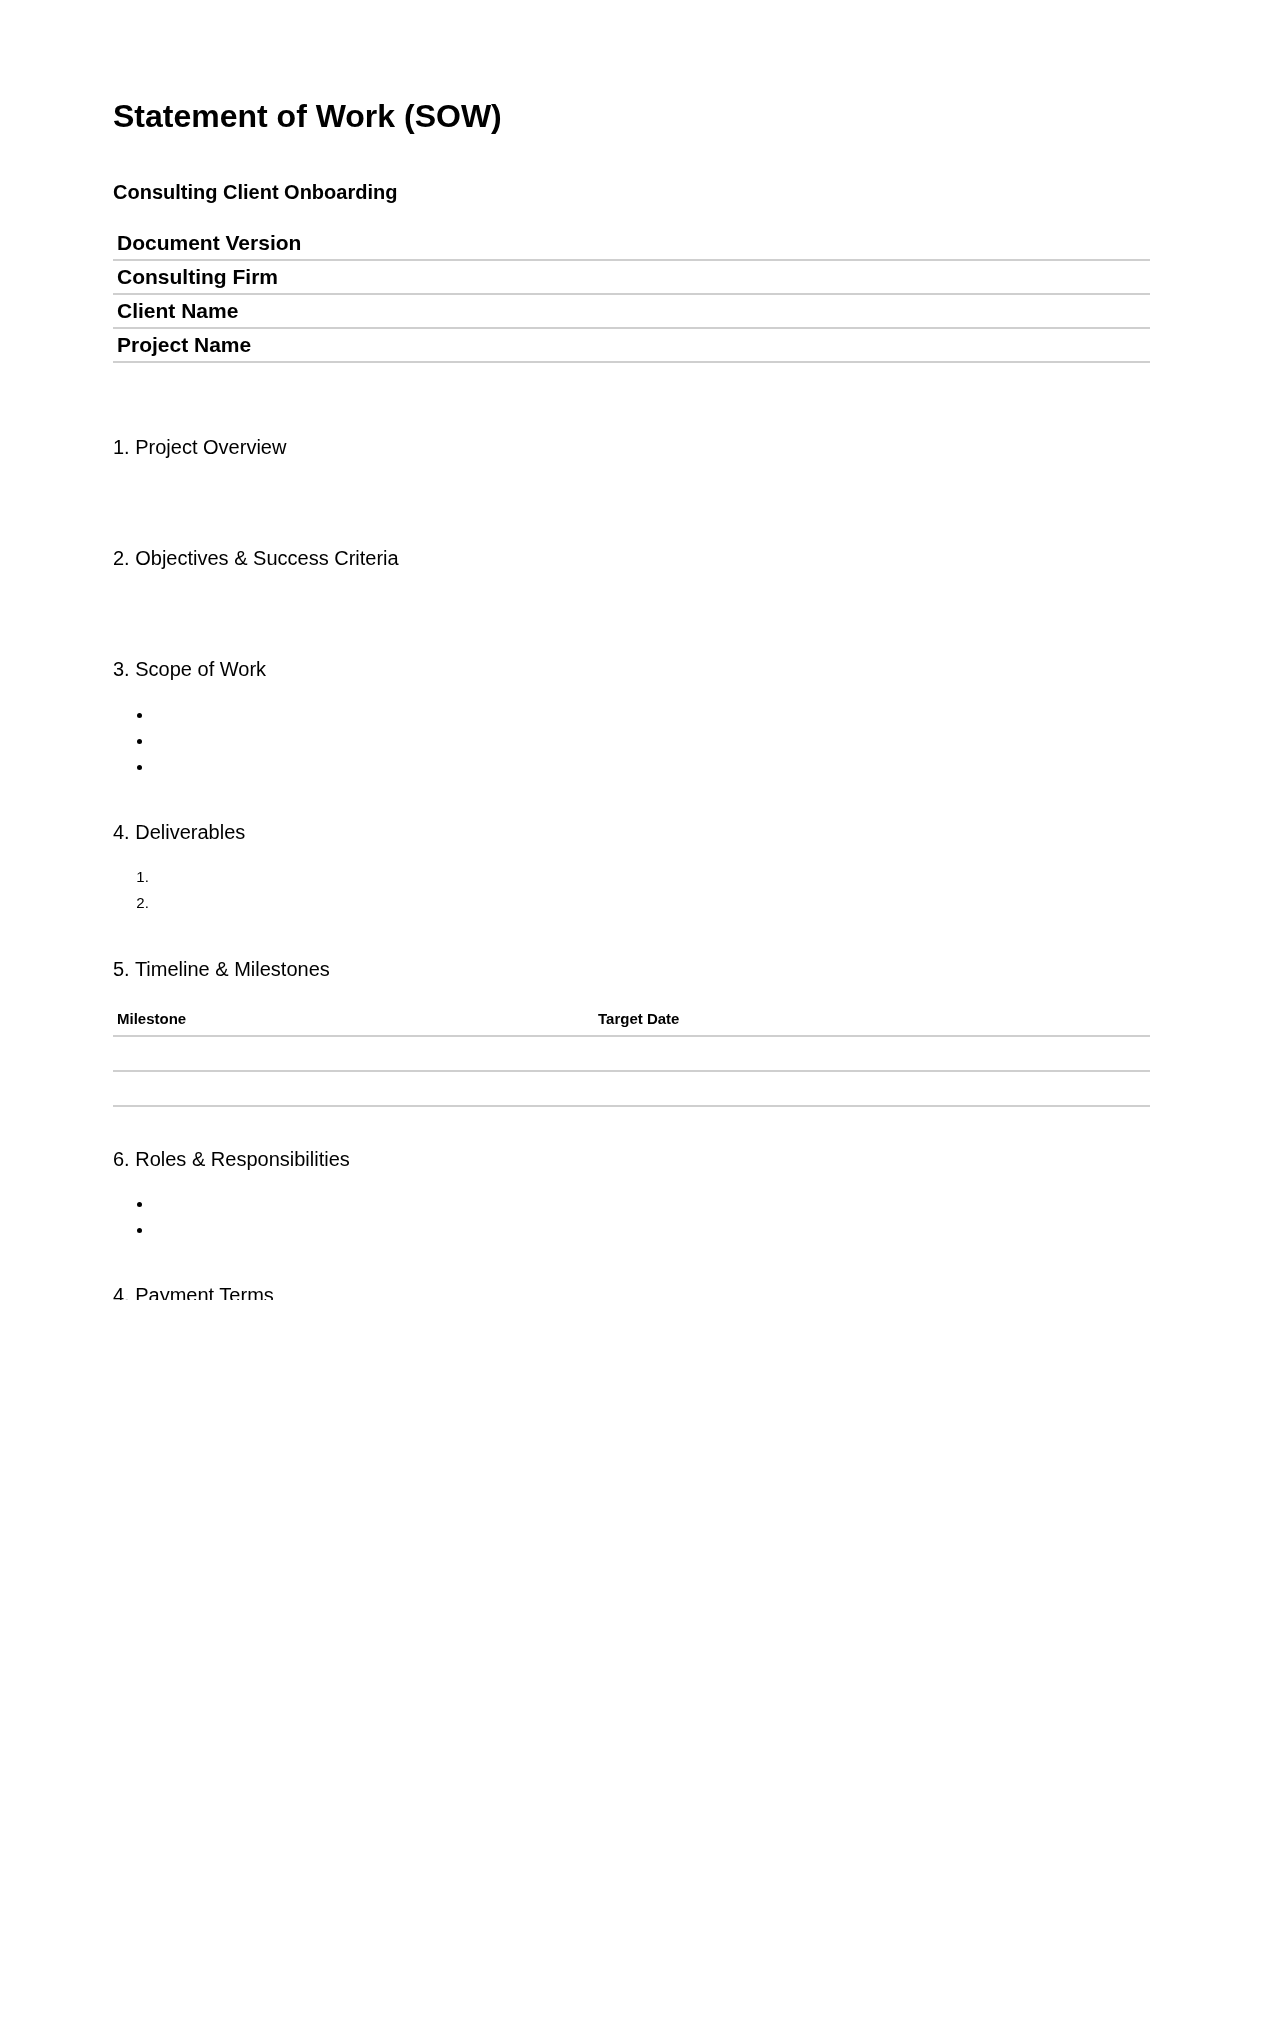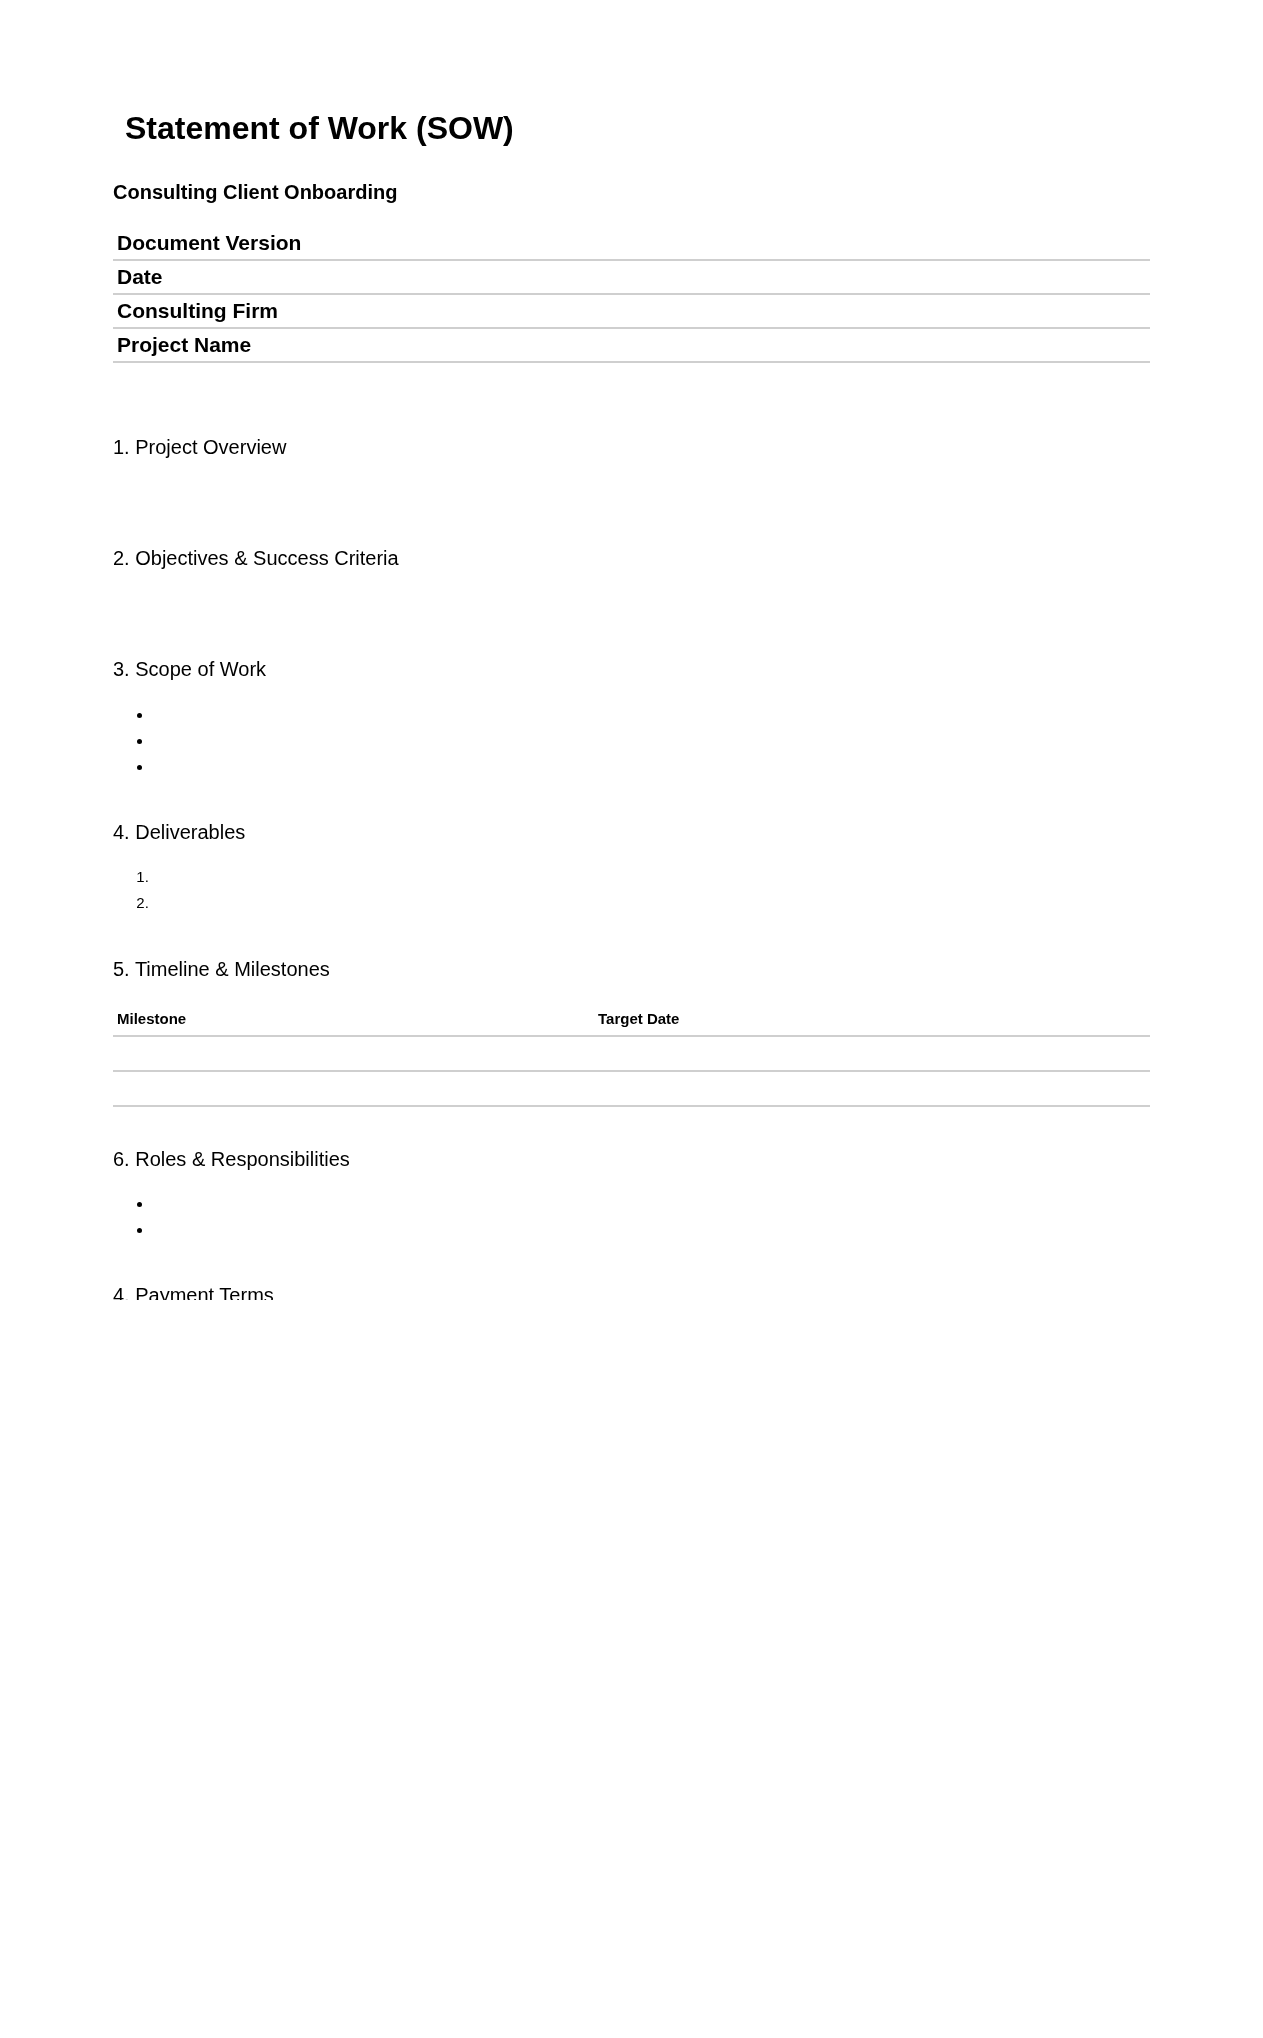--- a/index.html
+++ b/index.html
@@ -19,21 +19,21 @@
       position: absolute;
       left: 113px;
       top: 0;
       width: 1037px;
       height: 1300px;
       overflow: hidden;
     }
     h1 {
       font-size: 32px;
       font-weight: bold;
-      margin: 12px;
+      margin: 0;
       position: absolute;
       top: 96px;
       left: 0;
       line-height: 40px;
       white-space: nowrap;
     }
     .subtitle {
       font-size: 20px;
       font-weight: bold;
       margin: 0;
@@ -115,25 +115,25 @@
   <h1>Statement of Work (SOW)</h1>
   <div class="subtitle">Consulting Client Onboarding</div>
 
   <table class="meta-table">
     <tbody>
       <tr>
         <td style="width:200px">Document Version</td>
         <td class="val"></td>
       </tr>
       <tr>
-        <td>Date</td>
+        <td>Consulting Firm</td>
         <td class="val"></td>
       </tr>
       <tr>
-        <td>Consulting Firm</td>
+        <td>Client Name</td>
         <td class="val"></td>
       </tr>
       <tr>
         <td>Project Name</td>
         <td class="val"></td>
       </tr>
     </tbody>
   </table>
 
   <div class="section-h" style="top:434px">1. Project Overview</div>

